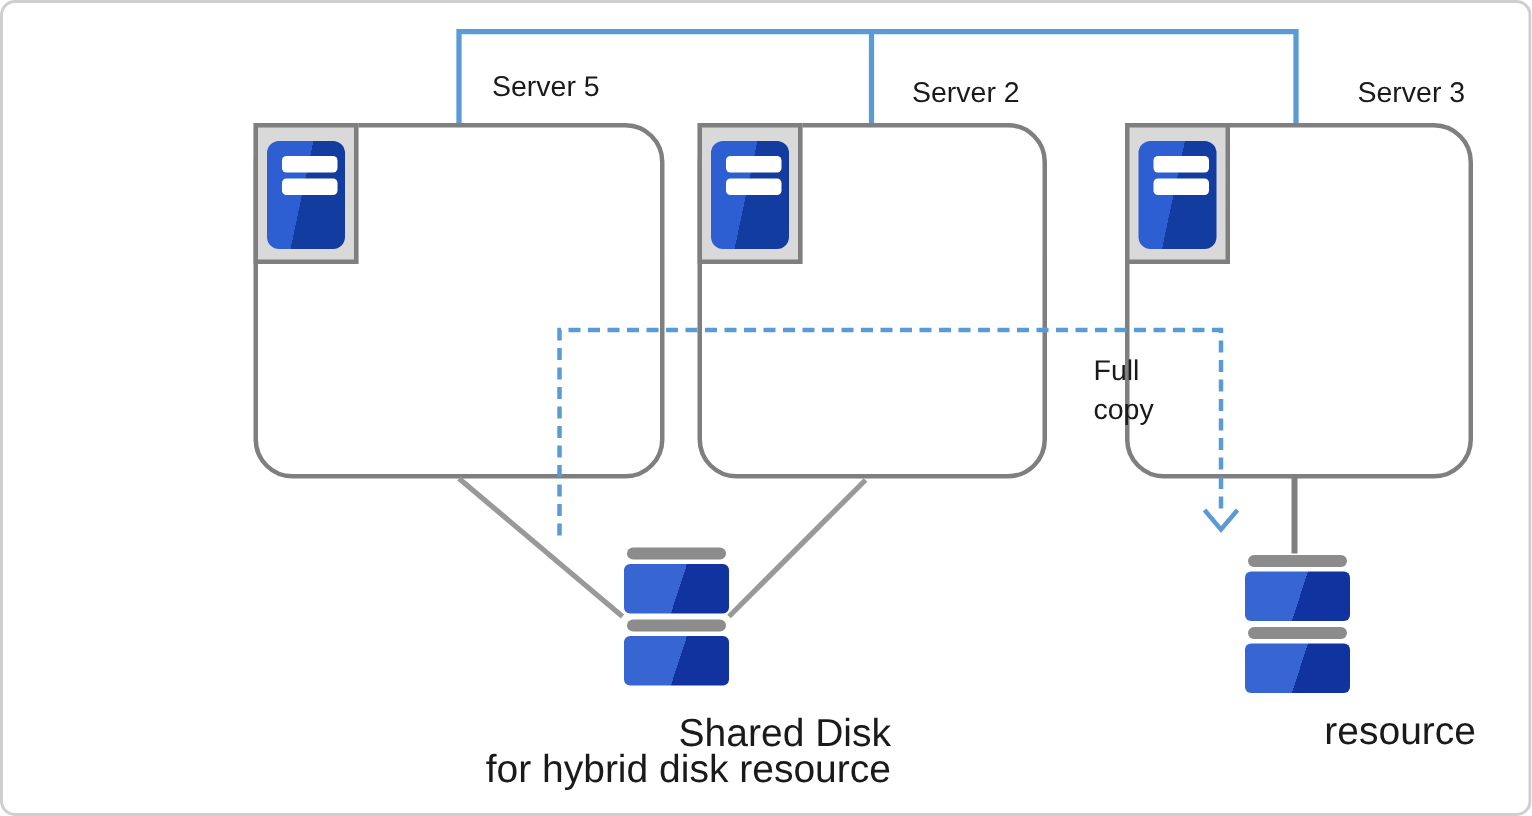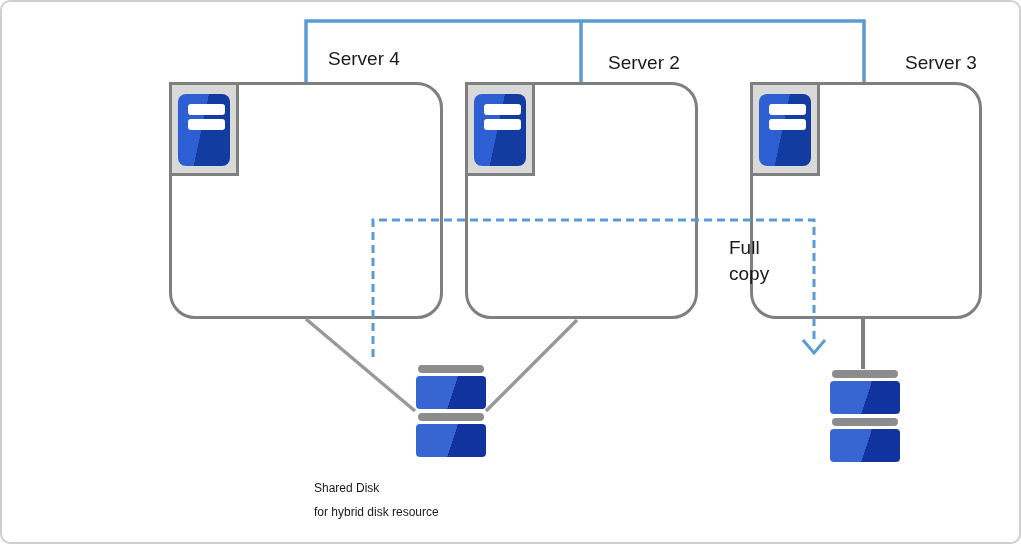--- a/index.html
+++ b/index.html
@@ -107,22 +107,22 @@
   }
   .disk .platter {
     height: 33px;
     margin-top: 3px;
     border-radius: 4px;
     background: linear-gradient(108deg, var(--disk-blue-light) 52%, var(--disk-blue-dark) 52%);
   }
   .disk .disk-bar.mid { margin-top: 4px; }
   .disk-label {
     position: absolute;
-    text-align: left;
-    font-size: 12px;
+    text-align: right;
+    font-size: 26px;
     line-height: 24px;
     z-index: 6;
   }
   .disk-label div { white-space: nowrap; }
   .disk-label.shared { left: 312px; top: 474px; width: 280px; }
   .disk-label.hybrid { left: 742px; top: 473px; width: 240px; }
 </style>
 </head>
 <body>
 
@@ -146,21 +146,21 @@
   </div>
   <div class="server-box s3">
     <div class="server-icon">
       <div class="server-screen">
         <div class="bar b1"></div>
         <div class="bar b2"></div>
       </div>
     </div>
   </div>
 
-  <div class="label server-label l1">Server 4</div>
+  <div class="label server-label l1">Server 5</div>
   <div class="label server-label l2">Server 2</div>
   <div class="label server-label l3">Server 3</div>
 
   <svg class="wires" viewBox="0 0 1017 540">
 
     <path d="M304,80 L304,19 L862,19 L862,80" fill="none" style="stroke: var(--connector-blue);" stroke-width="3.5"></path>
     <path d="M579,19 L579,80" fill="none" style="stroke: var(--connector-blue);" stroke-width="3.5"></path>
 
     <path d="M304,317 L413,409" fill="none" style="stroke: var(--line-gray);" stroke-width="3.5"></path>
     <path d="M575,318 L484,409" fill="none" style="stroke: var(--line-gray);" stroke-width="3.5"></path>
@@ -188,15 +188,16 @@
     <div class="platter"></div>
     <div class="disk-bar mid"></div>
     <div class="platter"></div>
   </div>
 
   <div class="disk-label shared">
     <div>Shared Disk</div>
     <div>for hybrid disk resource</div>
   </div>
   <div class="disk-label hybrid">
+    <div>resource</div>
   </div>
 
 </div>
 
 </body></html>

